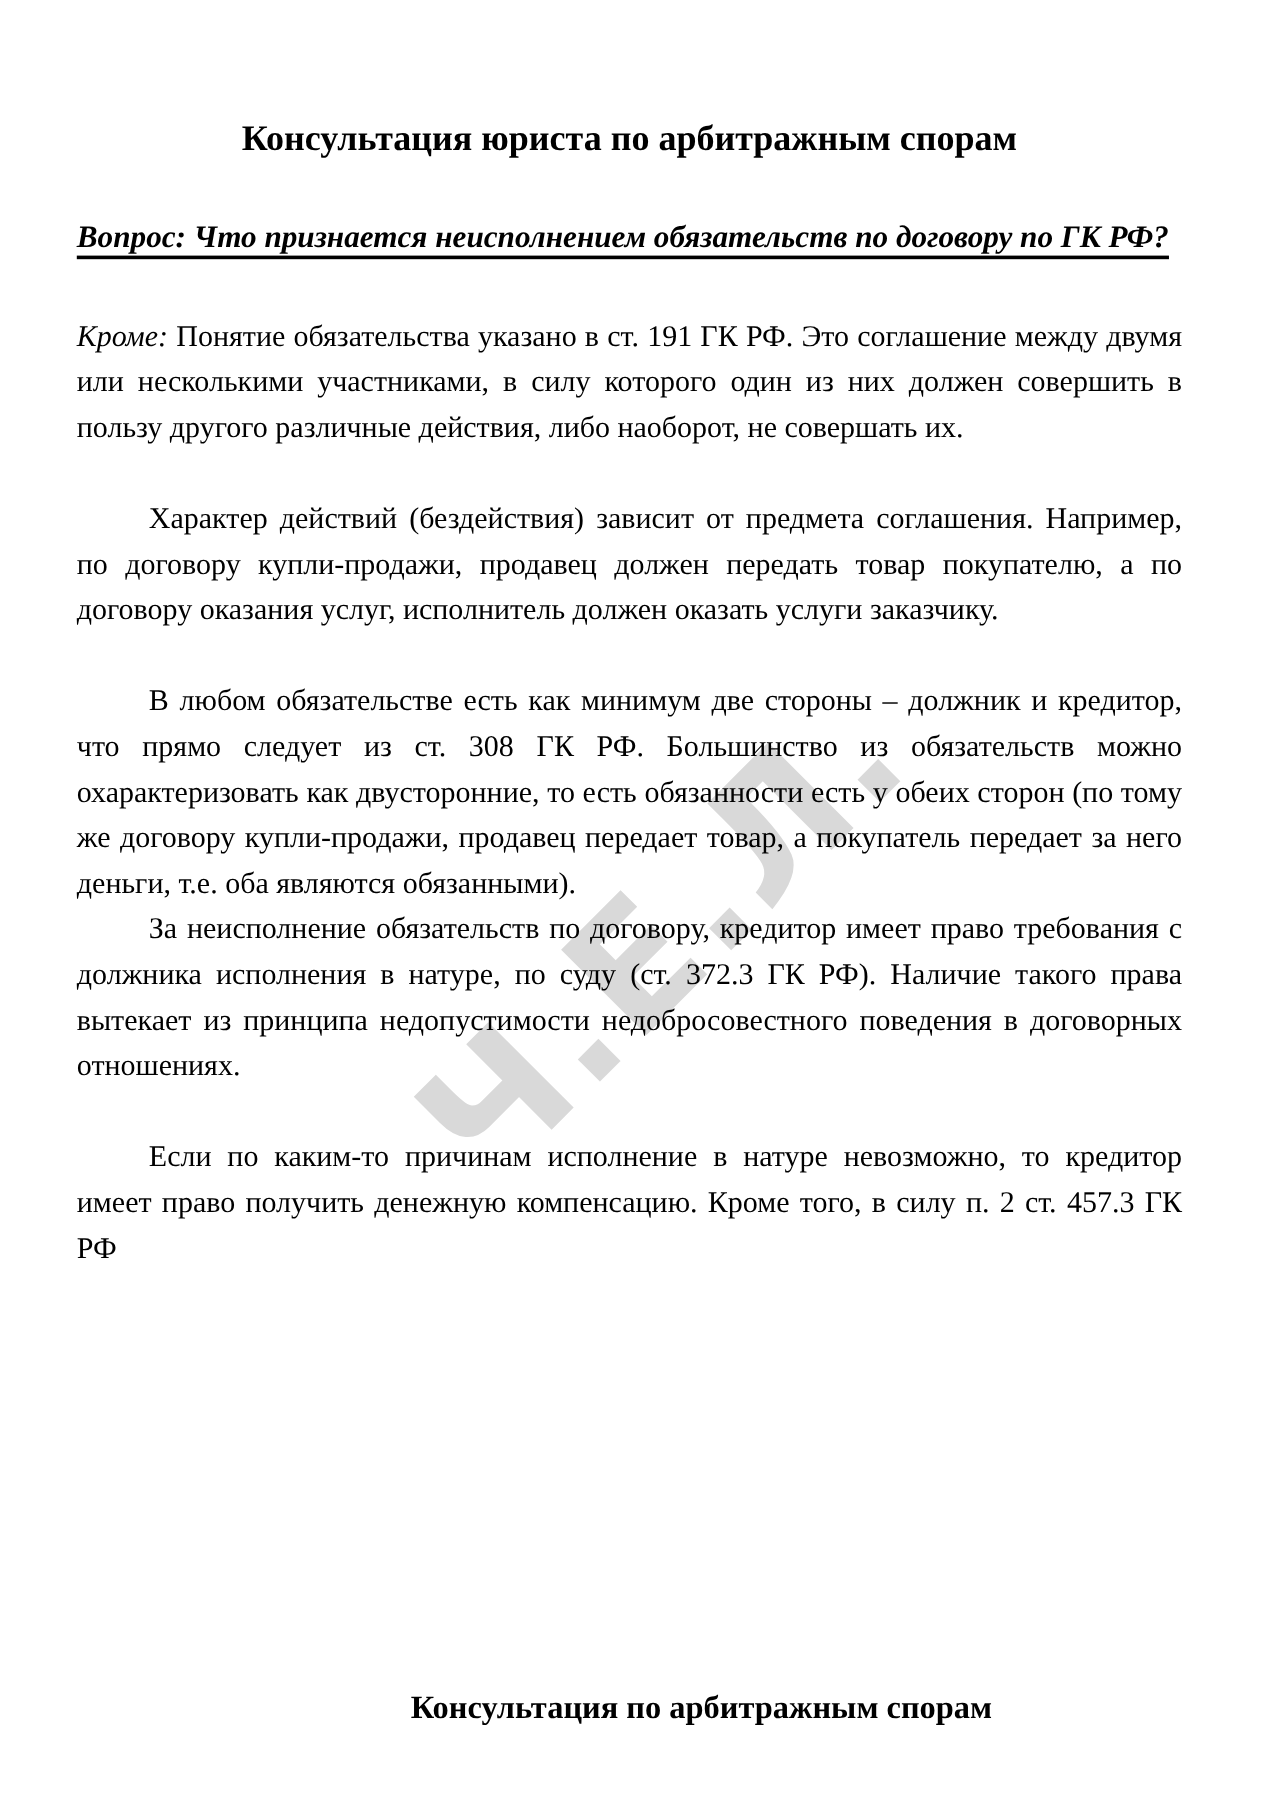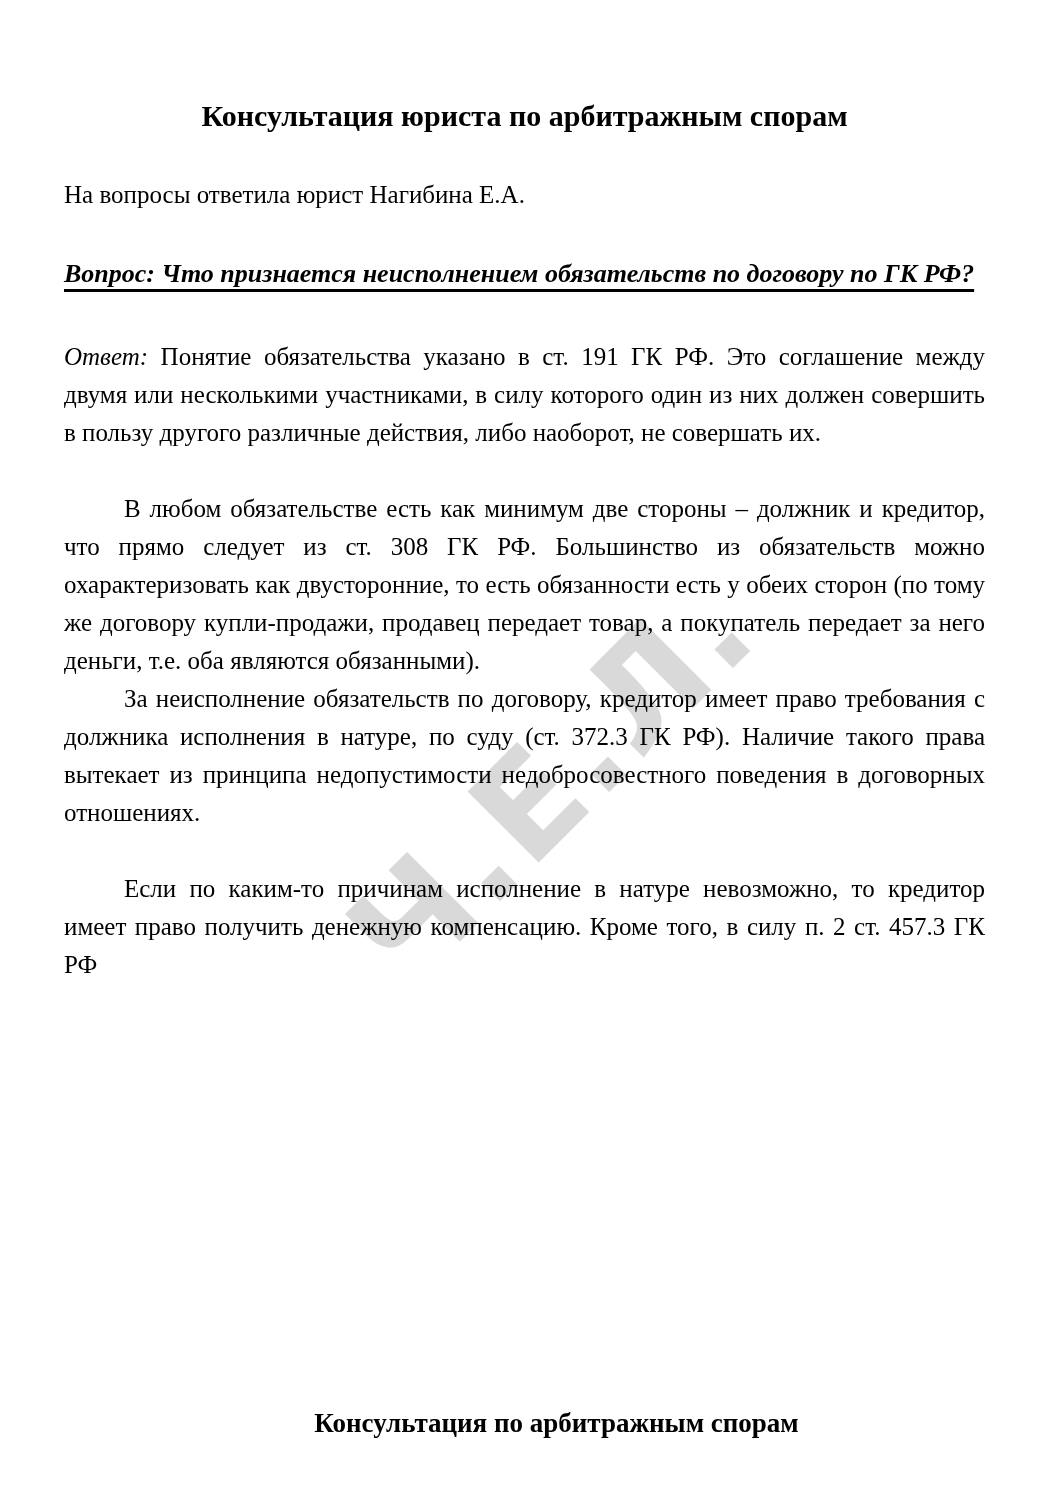--- a/index.html
+++ b/index.html
@@ -61,49 +61,49 @@
     line-height: 38px;
     text-align: justify;
     text-indent: 60px;
     margin: 0 0 38px 0;
   }
   .para.no-indent { text-indent: 0; }
   .para.no-gap { margin-bottom: 0; }
   .answer-label { font-style: italic; }
   .page-footer {
     position: absolute;
-    left: 140px;
+    left: 168px;
     top: 1406px;
     width: 833px;
     text-align: center;
     font-size: 27px;
     line-height: 34px;
     font-weight: bold;
     z-index: 1;
   }
 </style>
 </head>
 <body>
 
 <div class="page">
 
   <div class="watermark">Ч.Е.Л.</div>
 
   <div class="content">
 
     <div class="doc-title">Консультация юриста по арбитражным спорам</div>
 
-    <div class="intro">На вопросы ответила юрист Нагибина Е.А.</div>
 
     <div class="question-heading">Вопрос: Что признается неисполнением обязательств по договору по ГК РФ?</div>
 
     <div class="para no-indent">
-      <span class="answer-label">Ответ:</span><span> Понятие обязательства указано в ст. 191 ГК РФ. Это соглашение между двумя или несколькими участниками, в силу которого один из них должен совершить в пользу другого различные действия, либо наоборот, не совершать их.</span>
+      <span class="answer-label">Кроме:</span><span> Понятие обязательства указано в ст. 191 ГК РФ. Это соглашение между двумя или несколькими участниками, в силу которого один из них должен совершить в пользу другого различные действия, либо наоборот, не совершать их.</span>
     </div>
 
+    <div class="para">Характер действий (бездействия) зависит от предмета соглашения. Например, по договору купли-продажи, продавец должен передать товар покупателю, а по договору оказания услуг, исполнитель должен оказать услуги заказчику.</div>
 
     <div class="para no-gap">В любом обязательстве есть как минимум две стороны – должник и кредитор, что прямо следует из ст. 308 ГК РФ. Большинство из обязательств можно охарактеризовать как двусторонние, то есть обязанности есть у обеих сторон (по тому же договору купли-продажи, продавец передает товар, а покупатель передает за него деньги, т.е. оба являются обязанными).</div>
 
     <div class="para">За неисполнение обязательств по договору, кредитор имеет право требования с должника исполнения в натуре, по суду (ст. 372.3 ГК РФ). Наличие такого права вытекает из принципа недопустимости недобросовестного поведения в договорных отношениях.</div>
 
     <div class="para no-gap">Если по каким-то причинам исполнение в натуре невозможно, то кредитор имеет право получить денежную компенсацию. Кроме того, в силу п. 2 ст. 457.3 ГК РФ</div>
 
   </div>
 
   <div class="page-footer">Консультация по арбитражным спорам</div>

